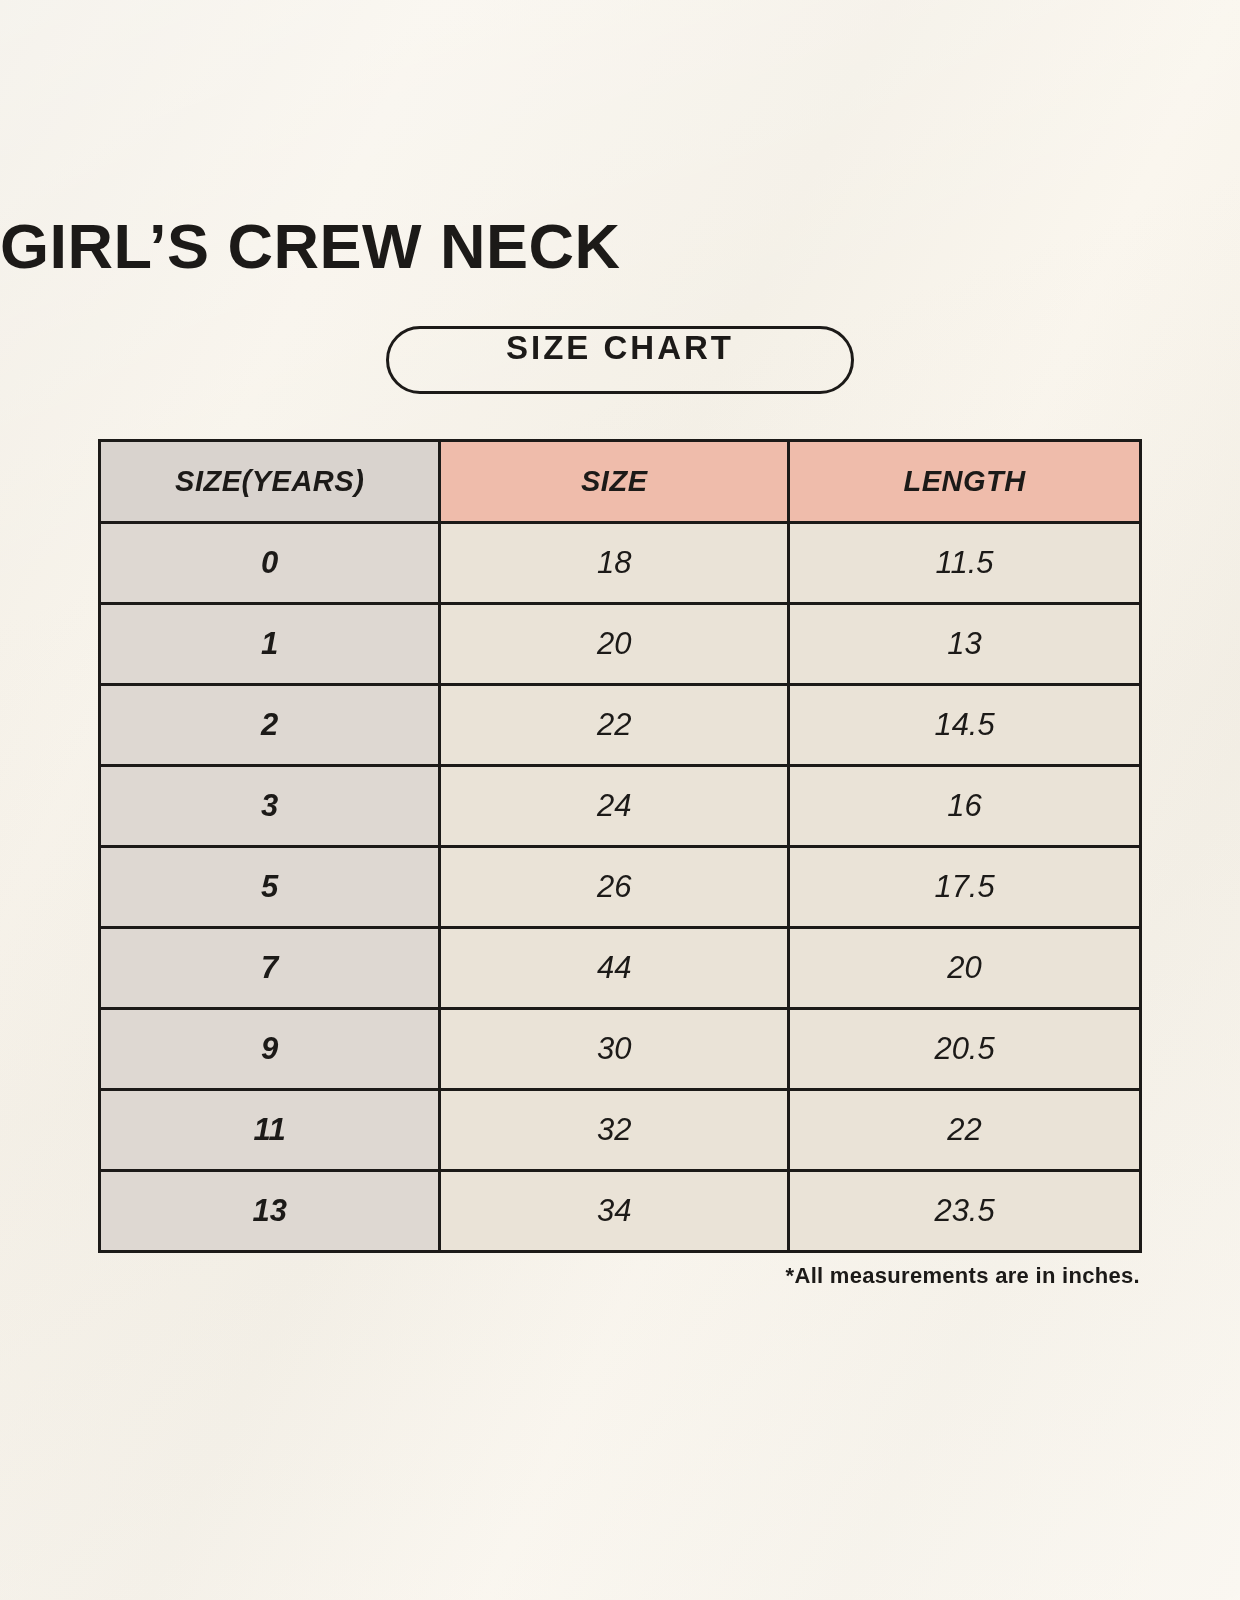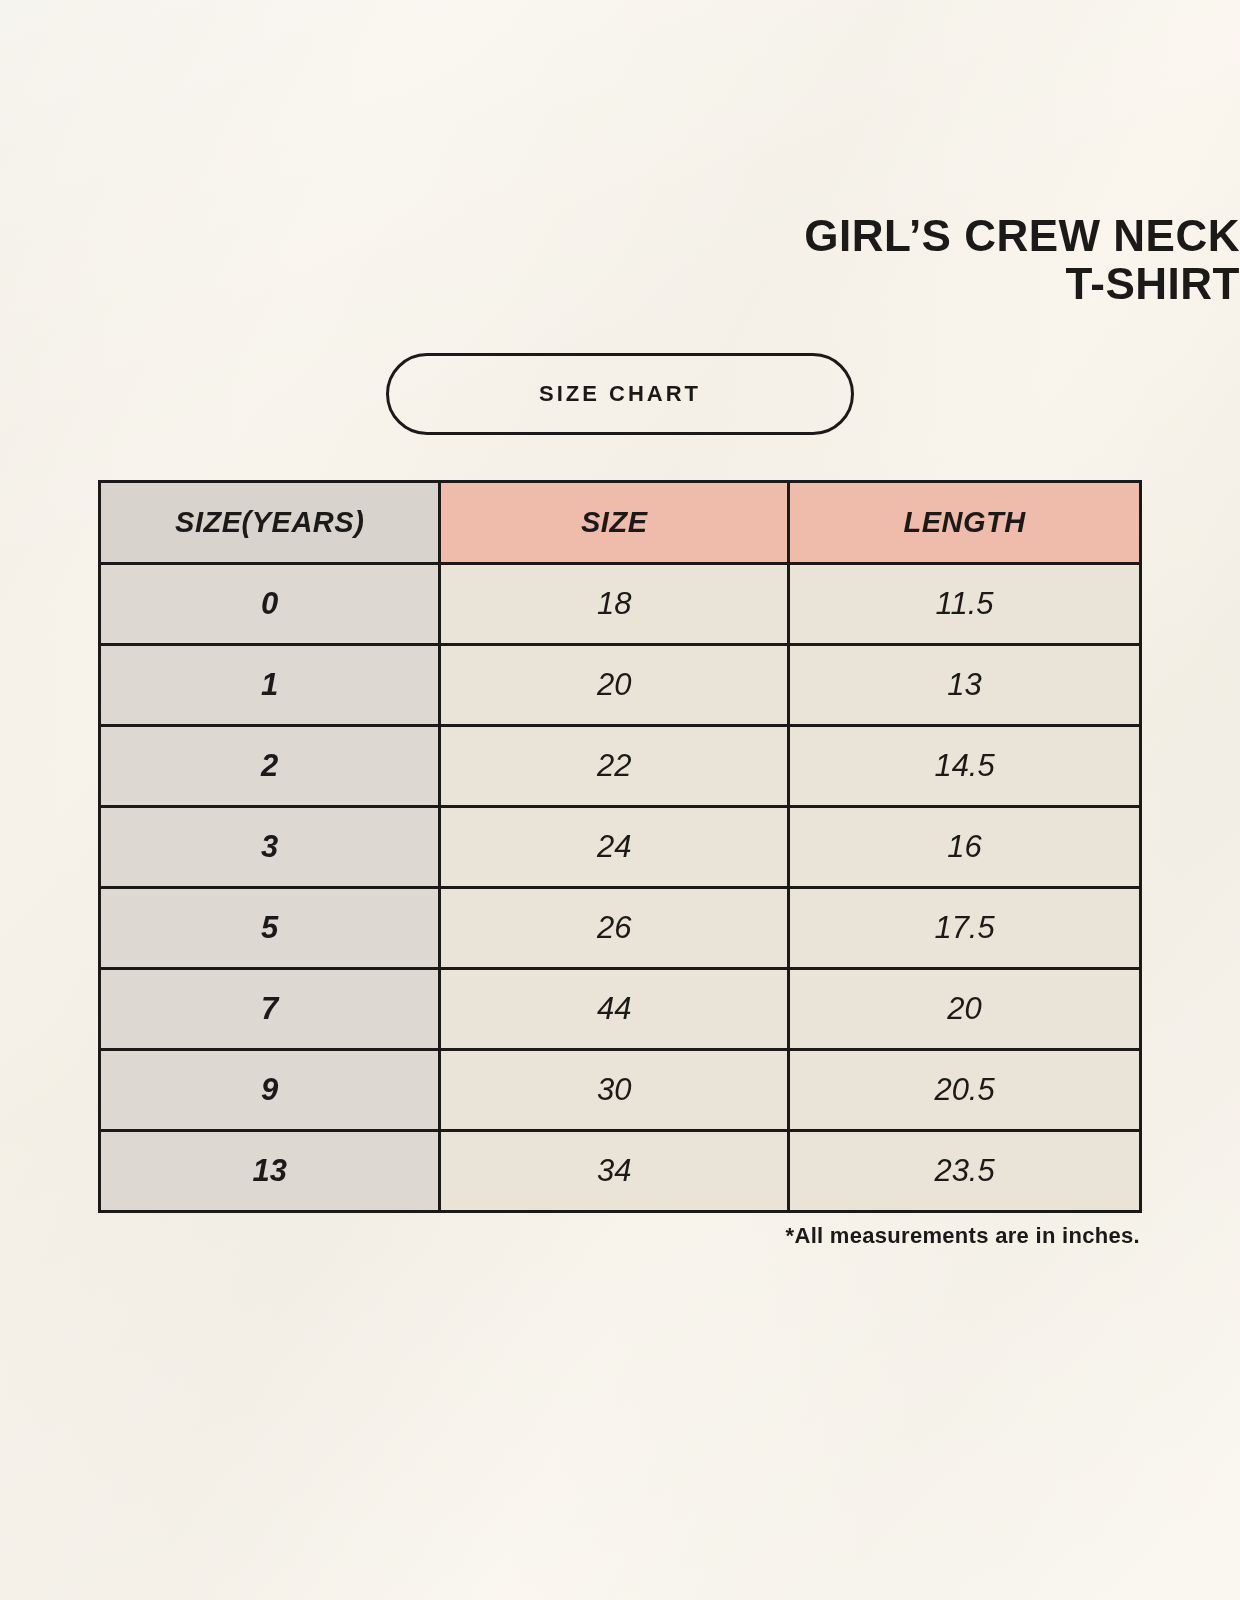--- a/index.html
+++ b/index.html
@@ -38,43 +38,43 @@
       rgba(255,255,255,0.25) 100%);
     pointer-events: none;
   }
   .content {
     position: relative;
     z-index: 1;
   }
   h1.title {
     margin: 0;
     padding-top: 212px;
-    text-align: right;
-    font-size: 44px;
+    text-align: left;
+    font-size: 63px;
     line-height: 1.08;
     font-weight: 700;
     letter-spacing: 0.5px;
     color: var(--ink, #1c1a18);
   }
   .badge-wrap {
     display: flex;
     justify-content: center;
     margin-top: 46px;
   }
   .badge {
     display: flex;
-    align-items: center;
+    align-items: flex-start;
     justify-content: center;
     width: 468px;
-    height: 82px;
+    height: 68px;
     border: 3px solid var(--ink, #1c1a18);
     border-radius: 44px;
     background: transparent;
     box-sizing: border-box;
-    font-size: 22px;
+    font-size: 33px;
     font-weight: 700;
     letter-spacing: 3px;
   }
   .table-wrap {
     margin: 45px 98px 0 98px;
   }
   table.size-chart {
     width: 100%;
     border-collapse: collapse;
     table-layout: fixed;
@@ -116,21 +116,20 @@
   }
 </style>
 </head>
 <body>
 
 <div class="page">
   <div class="content">
 
     <h1 class="title">
       <span>GIRL’S CREW NECK</span><br>
-      <span>T-SHIRT</span>
     </h1>
 
     <div class="badge-wrap">
       <div class="badge">
         <span>SIZE CHART</span>
       </div>
     </div>
 
     <div class="table-wrap">
       <table class="size-chart">
@@ -176,20 +175,25 @@
               <td class="label-cell">7</td>
               <td class="value-cell">44</td>
               <td class="value-cell">20</td>
             </tr>
             <tr>
               <td class="label-cell">9</td>
               <td class="value-cell">30</td>
               <td class="value-cell">20.5</td>
             </tr>
             <tr>
+              <td class="label-cell">11</td>
+              <td class="value-cell">32</td>
+              <td class="value-cell">22</td>
+            </tr>
+            <tr>
               <td class="label-cell">13</td>
               <td class="value-cell">34</td>
               <td class="value-cell">23.5</td>
             </tr>
           </tbody>
       </table>
     </div>
 
     <div class="footnote">*All measurements are in inches.</div>
 

